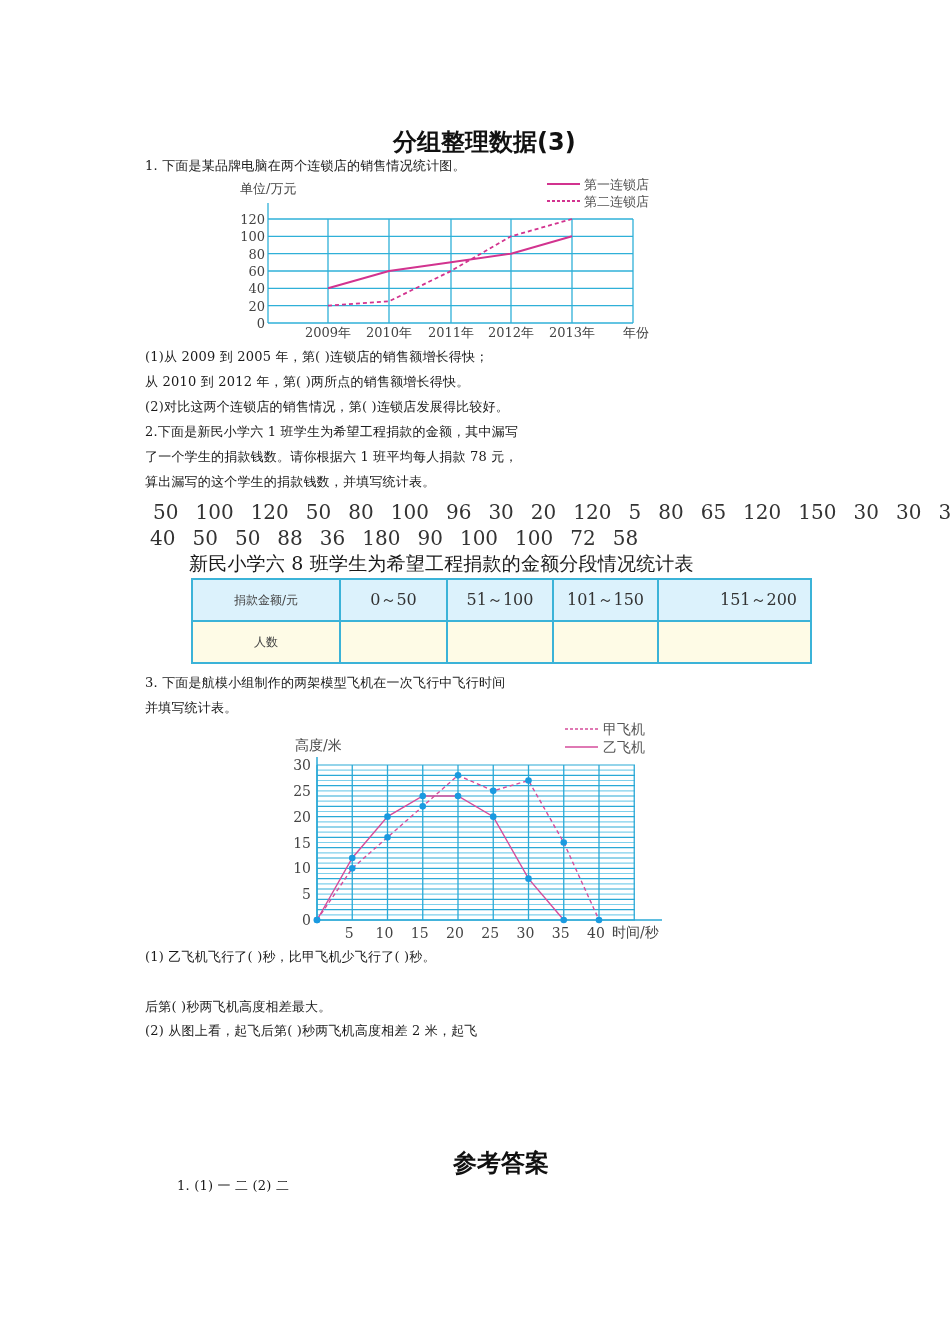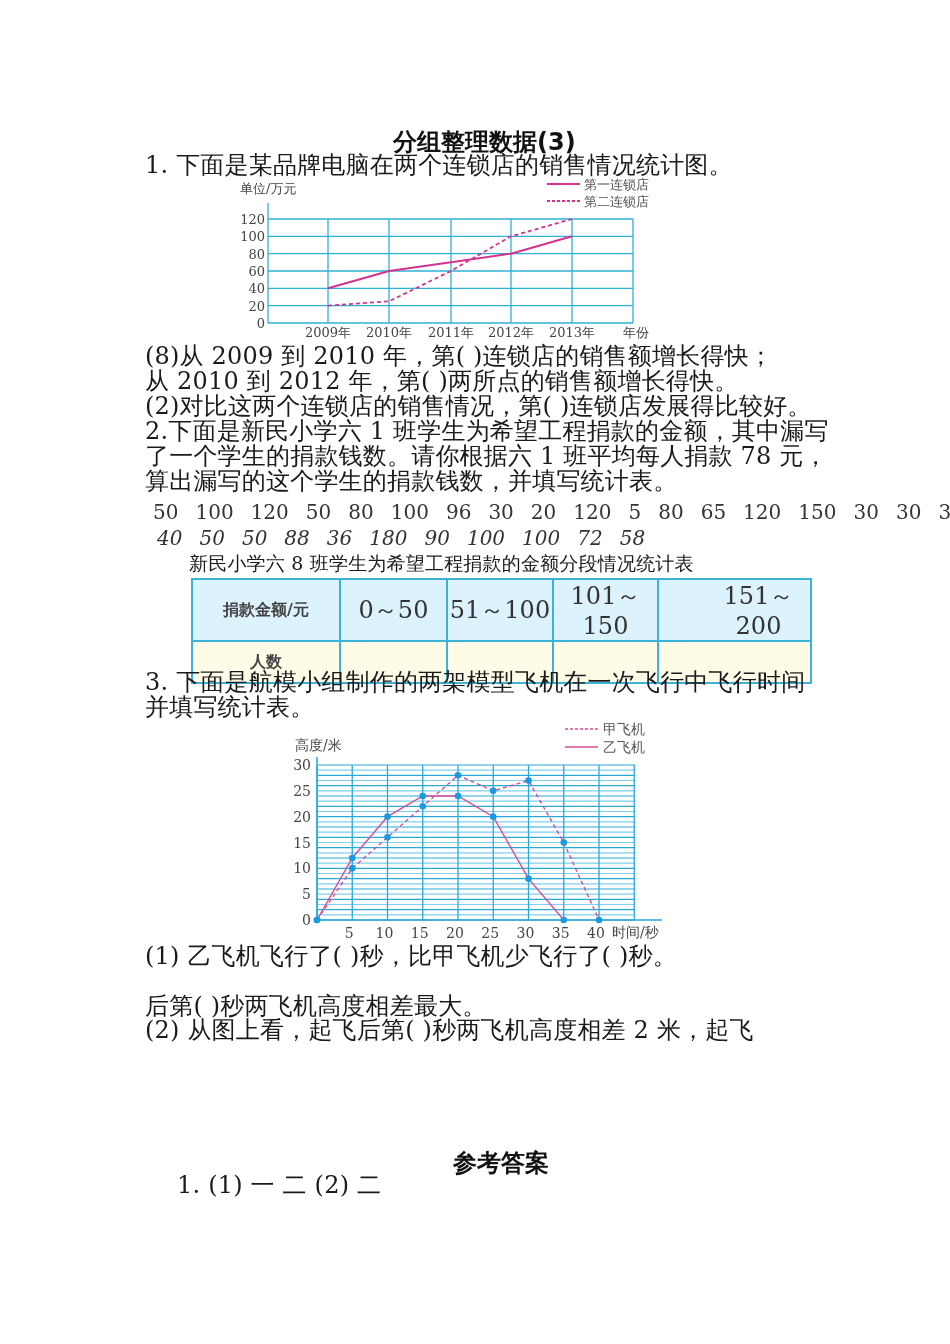--- a/index.html
+++ b/index.html
@@ -1,28 +1,28 @@
 <!DOCTYPE html>
 <html><head>
 <meta charset="utf-8">
 <style>
   html, body { margin: 0; padding: 0; background: #ffffff; }
   body { width: 950px; height: 1344px; position: relative; overflow: hidden;
          font-family: "DejaVu Serif", "Liberation Serif", serif; color: #1a1a1a; }
   .abs { position: absolute; white-space: nowrap; }
   .title { font-family: "DejaVu Sans", "Liberation Sans", sans-serif; font-weight: bold; font-size: 24px; color: #111; }
-  .line { font-size: 24px; line-height: 25px; letter-spacing: 0.2px; }
+  .line { font-size: 13px; line-height: 25px; letter-spacing: 0.2px; }
   .nums { font-size: 20px; color: #333; word-spacing: 0; }
   .nums span { display: inline-block; margin-right: 17px; }
   svg text { font-family: "DejaVu Serif", "Liberation Serif", serif; }
   table.stat { position: absolute; left: 191px; top: 578px; border-collapse: collapse; }
-  table.stat td { border: 2px solid #3bb3d8; text-align: center; font-size: 24px; color: #333; padding: 0; }
+  table.stat td { border: 2px solid #3bb3d8; text-align: center; font-size: 16px; color: #333; padding: 0; }
   table.stat tr.head td { background: #dcf2fc; height: 40px; }
   table.stat tr.body td { background: #fefbe6; height: 40px; }
-  table.stat td.rowhead { font-family: "DejaVu Sans", "Liberation Sans", sans-serif; font-weight: bold; color: #444; font-size: 16px; }
+  table.stat td.rowhead { font-family: "DejaVu Sans", "Liberation Sans", sans-serif; font-weight: normal; color: #444; font-size: 12px; }
 </style>
 </head>
 <body>
 
 <div class="abs title" style="left:393px; top:126px;">分组整理数据(3)</div>
 
 <div class="abs line" style="left:145px; top:153px;">1.  下面是某品牌电脑在两个连锁店的销售情况统计图。</div>
 
 <svg class="abs" style="left:230px; top:172px;" width="440" height="172" viewBox="230 172 440 172">
   <g id="c1-grid">
@@ -62,30 +62,30 @@
       <text x="240" y="193" font-size="13" fill="#444">单位/万元</text>
     </g>
   <g id="c1-legend">
       <line x1="547" y1="184" x2="580" y2="184" stroke="#d2338f" stroke-width="2"></line>
       <text x="584" y="189" font-size="13" fill="#555">第一连锁店</text>
       <line x1="547" y1="201" x2="580" y2="201" stroke="#d2338f" stroke-width="2" stroke-dasharray="3 2"></line>
       <text x="584" y="206" font-size="13" fill="#555">第二连锁店</text>
     </g>
 </svg>
 
-<div class="abs line" style="left:145px; top:344px;">(8)从 2009 到 2010 年，第(            )连锁店的销售额增长得快；</div>
+<div class="abs line" style="left:145px; top:344px;">(1)从 2009 到 2005 年，第(            )连锁店的销售额增长得快；</div>
 <div class="abs line" style="left:145px; top:369px;">从 2010 到 2012 年，第(           )两所点的销售额增长得快。</div>
 <div class="abs line" style="left:145px; top:394px;">(2)对比这两个连锁店的销售情况，第(      )连锁店发展得比较好。</div>
 
 <div class="abs line" style="left:145px; top:419px;">2.下面是新民小学六 1 班学生为希望工程捐款的金额，其中漏写</div>
 <div class="abs line" style="left:145px; top:444px;">了一个学生的捐款钱数。请你根据六 1 班平均每人捐款 78 元，</div>
 <div class="abs line" style="left:145px; top:469px;">算出漏写的这个学生的捐款钱数，并填写统计表。</div>
 
 <div class="abs nums" id="nums1" style="left:153px; top:500px;"><span>50</span><span>100</span><span>120</span><span>50</span><span>80</span><span>100</span><span>96</span><span>30</span><span>20</span><span>120</span><span>5</span><span>80</span><span>65</span><span>120</span><span>150</span><span>30</span><span>30</span><span>30</span></div>
-<div class="abs nums" id="nums2" style="left:157px; top:526px;font-style:italic;"><span>40</span><span>50</span><span>50</span><span>88</span><span>36</span><span>180</span><span>90</span><span>100</span><span>100</span><span>72</span><span>58</span></div>
+<div class="abs nums" id="nums2" style="left:150px; top:526px;"><span>40</span><span>50</span><span>50</span><span>88</span><span>36</span><span>180</span><span>90</span><span>100</span><span>100</span><span>72</span><span>58</span></div>
 
 <div class="abs line" style="left:189px; top:551px; font-size:19px;">新民小学六 8 班学生为希望工程捐款的金额分段情况统计表</div>
 
 <table class="stat">
   <tbody>
       <tr class="head">
     <td class="rowhead" style="width:146px;">捐款金额/元</td>
     <td style="width:105px;">0～50</td>
     <td style="width:104px;">51～100</td>
     <td style="width:103px;">101～150</td>

